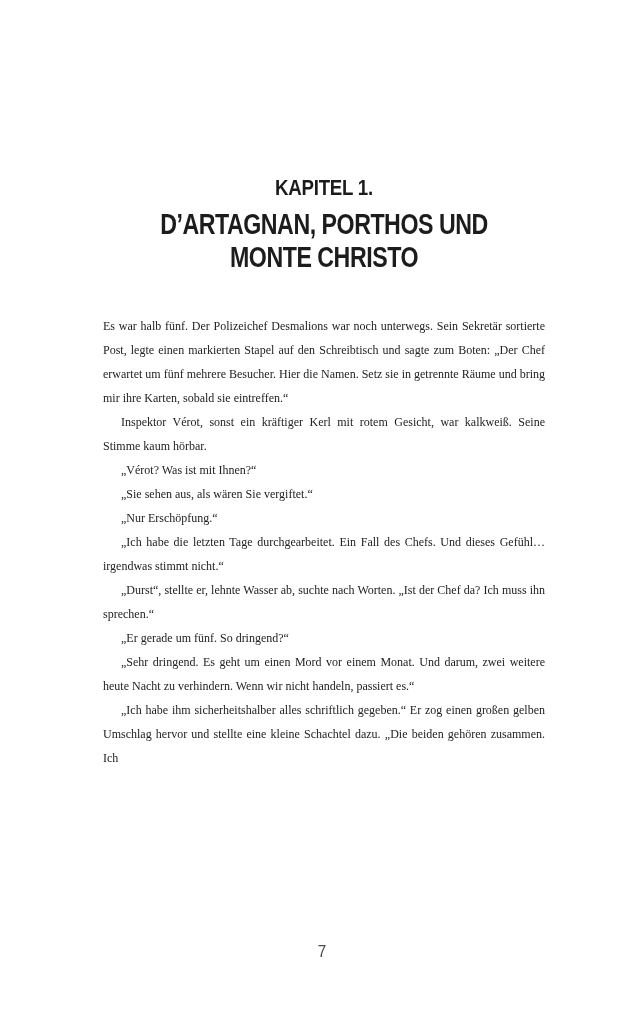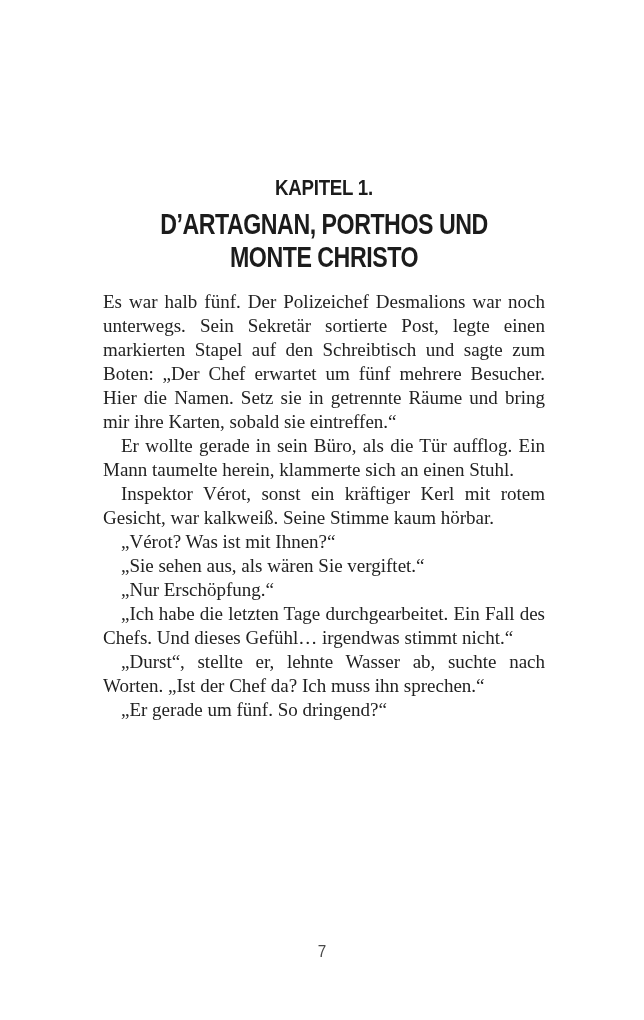--- a/index.html
+++ b/index.html
@@ -42,23 +42,23 @@
     font-family: "Liberation Sans", "DejaVu Sans", sans-serif;
     font-weight: bold;
     font-size: 29px;
     line-height: 33px;
     letter-spacing: -0.6px;
     color: #1c1c1c;
     transform: scaleX(0.80);
     transform-origin: center;
   }
   .bodytext {
-    margin-top: 16px;
+    margin-top: 40px;
     font-family: "Liberation Serif", "DejaVu Serif", serif;
-    font-size: 19px;
+    font-size: 12px;
     line-height: 24px;
     text-align: justify;
     color: #222222;
     hyphens: auto;
     -webkit-hyphens: auto;
   }
   .bodytext p {
     margin: 0;
     padding: 0;
   }
@@ -84,24 +84,25 @@
 
 <div class="page">
   <div class="content">
     <div class="kicker">KAPITEL 1.</div>
     <div class="title">
       <div>D’ARTAGNAN, PORTHOS UND</div>
       <div>MONTE CHRISTO</div>
     </div>
     <div class="bodytext">
       <p>Es war halb fünf. Der Polizeichef Desmalions war noch unterwegs. Sein Sekretär sortierte Post, legte einen markierten Stapel auf den Schreibtisch und sagte zum Boten: „Der Chef erwartet um fünf mehrere Besucher. Hier die Namen. Setz sie in getrennte Räume und bring mir ihre Karten, sobald sie eintreffen.“</p>
-      <p>Er wollte gerade in sein Büro, als die Tür aufflog. Ein Mann taumelte herein, klammerte sich an einen Stuhl.</p>
       <p>Inspektor Vérot, sonst ein kräftiger Kerl mit rotem Gesicht, war kalkweiß. Seine Stimme kaum hörbar.</p>
       <p>„Vérot? Was ist mit Ihnen?“</p>
       <p>„Sie sehen aus, als wären Sie vergiftet.“</p>
       <p>„Nur Erschöpfung.“</p>
       <p>„Ich habe die letzten Tage durchgearbeitet. Ein Fall des Chefs. Und dieses Gefühl… irgendwas stimmt nicht.“</p>
       <p>„Durst“, stellte er, lehnte Wasser ab, suchte nach Worten. „Ist der Chef da? Ich muss ihn sprechen.“</p>
       <p>„Er gerade um fünf. So dringend?“</p>
+      <p>„Sehr dringend. Es geht um einen Mord vor einem Monat. Und darum, zwei weitere heute Nacht zu verhindern. Wenn wir nicht handeln, passiert es.“</p>
+      <p>„Ich habe ihm sicherheitshalber alles schriftlich gegeben.“ Er zog einen großen gelben Umschlag hervor und stellte eine kleine Schachtel dazu. „Die beiden gehören zusammen. Ich</p>
     </div>
   </div>
   <div class="folio">7</div>
 </div>
 
 </body></html>

